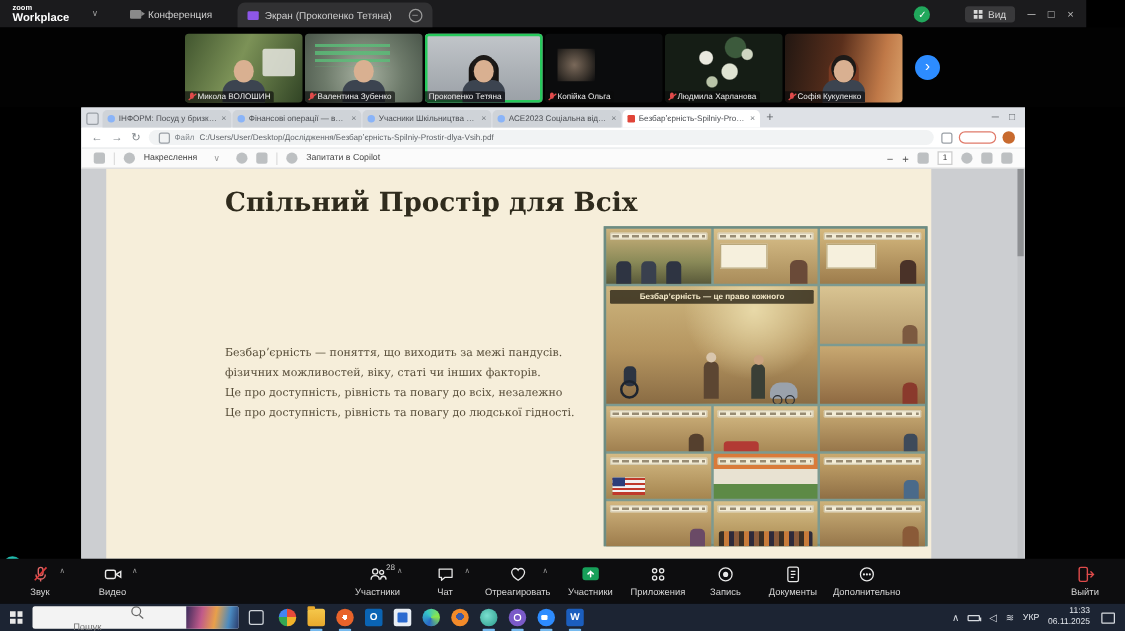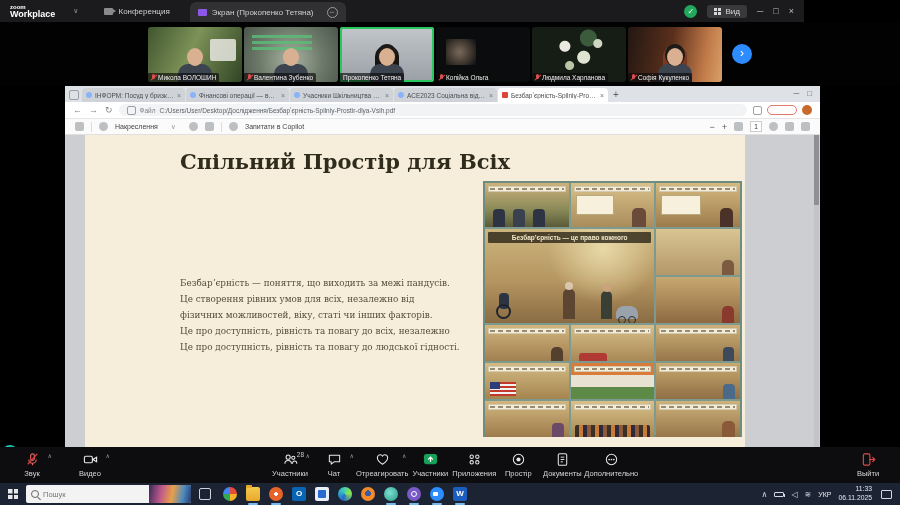--- a/index.html
+++ b/index.html
@@ -1,40 +1,40 @@
 <!DOCTYPE html>
 <html><head>
 <meta charset="utf-8">
 <style>
   * { margin:0; padding:0; box-sizing:border-box; }
   html,body { background:#000; }
   #app { position:relative; width:900px; height:505px; overflow:hidden;
          font-family:"Liberation Sans", sans-serif; background:#000; color:#ddd; }
 
   
-  .titlebar { position:absolute; top:0; left:0; width:804px; height:22px;
+  .titlebar { position:absolute; top:0; left:0; width:869px; height:22px;
               background:#1b1b1d; display:flex; align-items:center;gap:12px; }
   .zlogo { margin-left:10px; line-height:1; }
   .zlogo .l1 { font-size:6px; color:#fff; font-weight:bold; display:block; }
   .zlogo .l2 { font-size:9px; color:#fff; font-weight:bold; display:block; }
   .chev { color:#9a9a9a; font-size:7px; margin:0 6px; }
   .ttab { display:flex; align-items:center; gap:5px; font-size:8px; color:#cfcfcf;
           padding:0 8px; height:22px; }
   .ttab.active { background:#313133; border-radius:6px 6px 0 0; height:20px; margin-top:2px; }
   .vid-ic { width:9px; height:7px; background:#8a8a8a; border-radius:1px; position:relative; }
   .vid-ic:after { content:""; position:absolute; right:-3px; top:1px; border-left:3px solid #8a8a8a;
                   border-top:2px solid transparent; border-bottom:2px solid transparent; }
   .mon-ic { width:9px; height:7px; background:#8d57e8; border-radius:1px; }
   .stop-ic { width:11px; height:11px; border:1px solid #9a9a9a; border-radius:50%;
              color:#9a9a9a; font-size:9px; line-height:9px; text-align:center; margin-left:8px; }
   .tb-right { margin-left:auto; display:flex; align-items:center; gap:10px; padding-right:10px; }
   .shield { width:13px; height:13px; background:#21a85c; border-radius:50%; color:#fff;
             font-size:8px; line-height:13px; text-align:center; }
   .viewbtn { background:#39393b; border-radius:3px; font-size:8px; color:#d8d8d8;
-             padding:2px 7px; display:flex; gap:4px; align-items:center; }
+             padding:2px 7px; display:flex; gap:4px; align-items:center;margin-left:18px; }
   .grid-ic { width:7px; height:7px; background:
       linear-gradient(#d8d8d8,#d8d8d8) 0 0/3px 3px no-repeat,
       linear-gradient(#d8d8d8,#d8d8d8) 4px 0/3px 3px no-repeat,
       linear-gradient(#d8d8d8,#d8d8d8) 0 4px/3px 3px no-repeat,
       linear-gradient(#d8d8d8,#d8d8d8) 4px 4px/3px 3px no-repeat; }
   .winctl { color:#bdbdbd; font-size:9px; }
 
   
   .filmstrip { position:absolute; top:22px; left:0; width:900px; height:64px;
                display:flex; align-items:center; justify-content:center; gap:2px; background:#020202; }
@@ -190,35 +190,35 @@
 
   
   .mtoolbar { position:absolute; top:447px; left:0; width:900px; height:36px; background:#0d0d0f;
               display:flex; align-items:center; }
   .mbtn { display:flex; flex-direction:column; align-items:center; justify-content:center;
           gap:2px; min-width:44px; height:36px; position:relative; color:#d6d6d6; }
   .mbtn .lbl { font-size:7.5px; white-space:nowrap; }
   .mbtn .ch { position:absolute; top:5px; right:2px; color:#9a9a9a; font-size:6px; }
   .mbtn .badge { position:absolute; top:4px; right:8px; font-size:6.5px; color:#cfcfcf; }
   .grp-left { display:flex; margin-left:10px; gap:14px; }
-  .grp-mid { display:flex; position:absolute; left:268px; }
+  .grp-mid { display:flex; position:absolute; left:280px; gap:10px; }
   .leave { margin-left:auto; margin-right:10px; }
   svg.ic { width:15px; height:15px; }
 
   
   .taskbar { position:absolute; top:483px; left:0; width:900px; height:22px; background:#1c2433;
              display:flex; align-items:center; }
   .startbtn { width:26px; height:22px; display:flex; align-items:center; justify-content:center; }
   .winlogo { width:10px; height:10px; background:
       linear-gradient(#e8e8e8,#e8e8e8) 0 0/4.5px 4.5px no-repeat,
       linear-gradient(#e8e8e8,#e8e8e8) 5.5px 0/4.5px 4.5px no-repeat,
       linear-gradient(#e8e8e8,#e8e8e8) 0 5.5px/4.5px 4.5px no-repeat,
       linear-gradient(#e8e8e8,#e8e8e8) 5.5px 5.5px/4.5px 4.5px no-repeat; }
   .searchbox { width:165px; height:18px; background:#f3f3f3; border-radius:2px; display:flex;
-               align-items:center; gap:4px; padding:0 5px; position:relative; }
+               align-items:center; gap:4px; padding:0 5px; position:relative;flex-direction:column; }
   .searchbox input { border:0; outline:0; background:transparent; font-size:7.5px; width:100px;
                      color:#555; font-family:"Liberation Sans", sans-serif; }
   .s-img { position:absolute; right:0; top:0; width:42px; height:18px; border-radius:0 2px 2px 0;
            background:linear-gradient(100deg,#3a2a5a 0%,#c05a8a 30%,#e8a04a 55%,#4a8ac0 80%,#2a3a6a 100%); }
   .mag { width:8px; height:8px; border:1.2px solid #666; border-radius:50%; position:relative; flex:0 0 auto; }
   .mag:after { content:""; position:absolute; right:-3px; bottom:-2px; width:4px; height:1.2px;
                background:#666; transform:rotate(40deg); }
   .taskview { width:12px; height:12px; border:1px solid #cfd4da; border-radius:2px; margin:0 8px; }
   .apps { display:flex; gap:9px; align-items:center; margin-left:4px; }
   .ticon { width:14px; height:14px; border-radius:3px; position:relative; }
@@ -428,21 +428,20 @@
         </div>
       </div>
 
       <div class="viewer">
         <div class="page">
           <div class="slide-title">
             <div>Спільний Простір для Всіх</div>
           </div>
           <div class="slide-body">
             <div>Безбарʼєрність — поняття, що виходить за межі пандусів.</div>
-            <div>Це створення рівних умов для всіх, незалежно від</div>
             <div>фізичних можливостей, віку, статі чи інших факторів.</div>
             <div>Це про доступність, рівність та повагу до всіх, незалежно</div>
             <div>Це про доступність, рівність та повагу до людської гідності.</div>
           </div>
 
           <div class="collage">
             <div class="pan c1">
                 <i></i>
                 <b></b>
               </div>
@@ -580,21 +579,21 @@
           <circle cx="5" cy="11" r="1.8" fill="none" stroke="#e8e8e8" stroke-width="1.1"></circle>
           <circle cx="11" cy="11" r="1.8" fill="none" stroke="#e8e8e8" stroke-width="1.1"></circle>
         </svg>
         <span class="lbl">Приложения</span>
       </div>
       <div class="mbtn">
         <svg class="ic" viewBox="0 0 16 16">
           <circle cx="8" cy="8" r="5.5" fill="none" stroke="#e8e8e8" stroke-width="1.1"></circle>
           <circle cx="8" cy="8" r="2.2" fill="#e8e8e8"></circle>
         </svg>
-        <span class="lbl">Простір</span>
+        <span class="lbl">Запись</span>
       </div>
       <div class="mbtn">
         <svg class="ic" viewBox="0 0 16 16">
           <rect x="3.5" y="1.8" width="9" height="12.4" rx="1.5" fill="none" stroke="#e8e8e8" stroke-width="1.1"></rect>
           <path d="M6 5.5h4M6 8h4M6 10.5h2.5" stroke="#e8e8e8" stroke-width="1"></path>
         </svg>
         <span class="lbl">Документы</span>
       </div>
       <div class="mbtn">
         <svg class="ic" viewBox="0 0 16 16">

